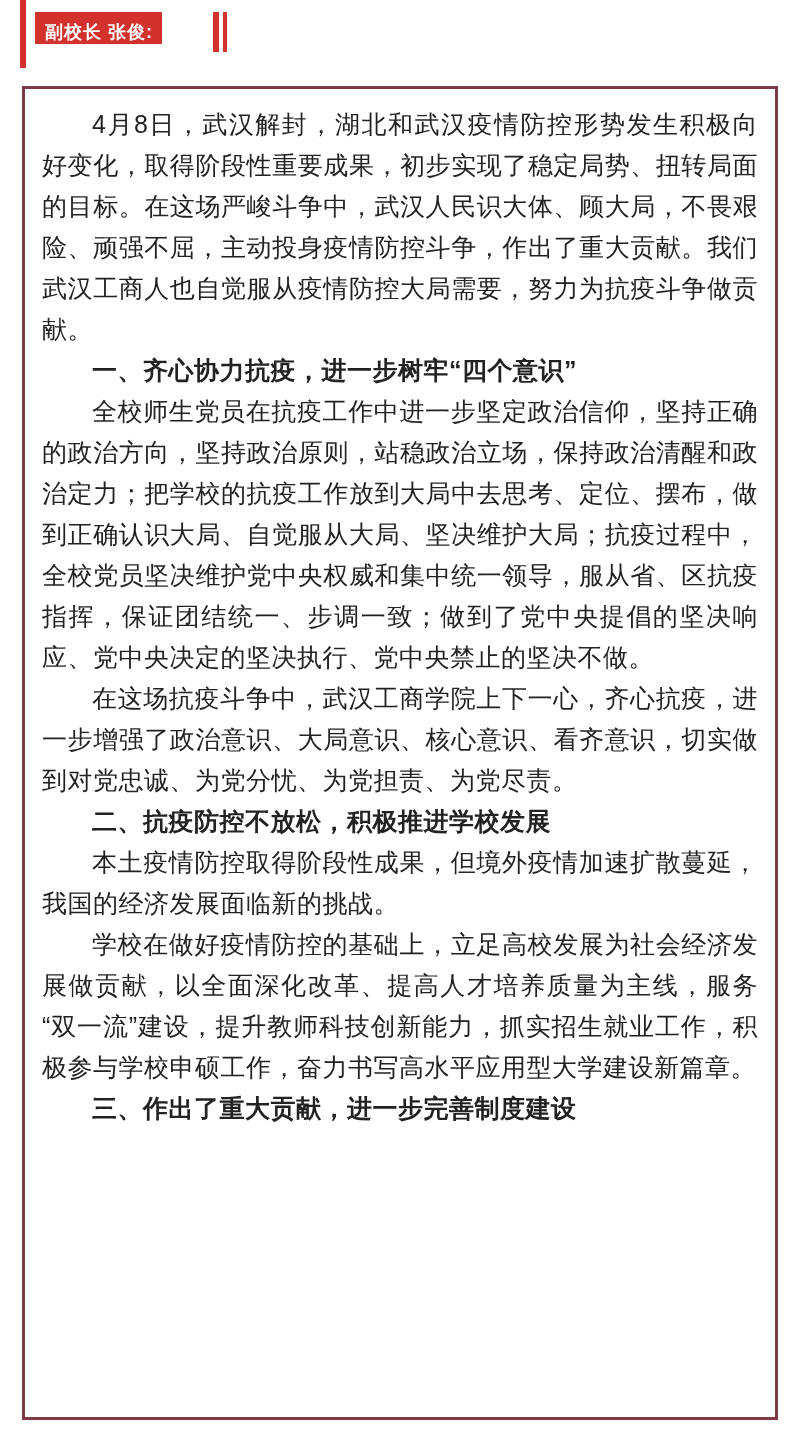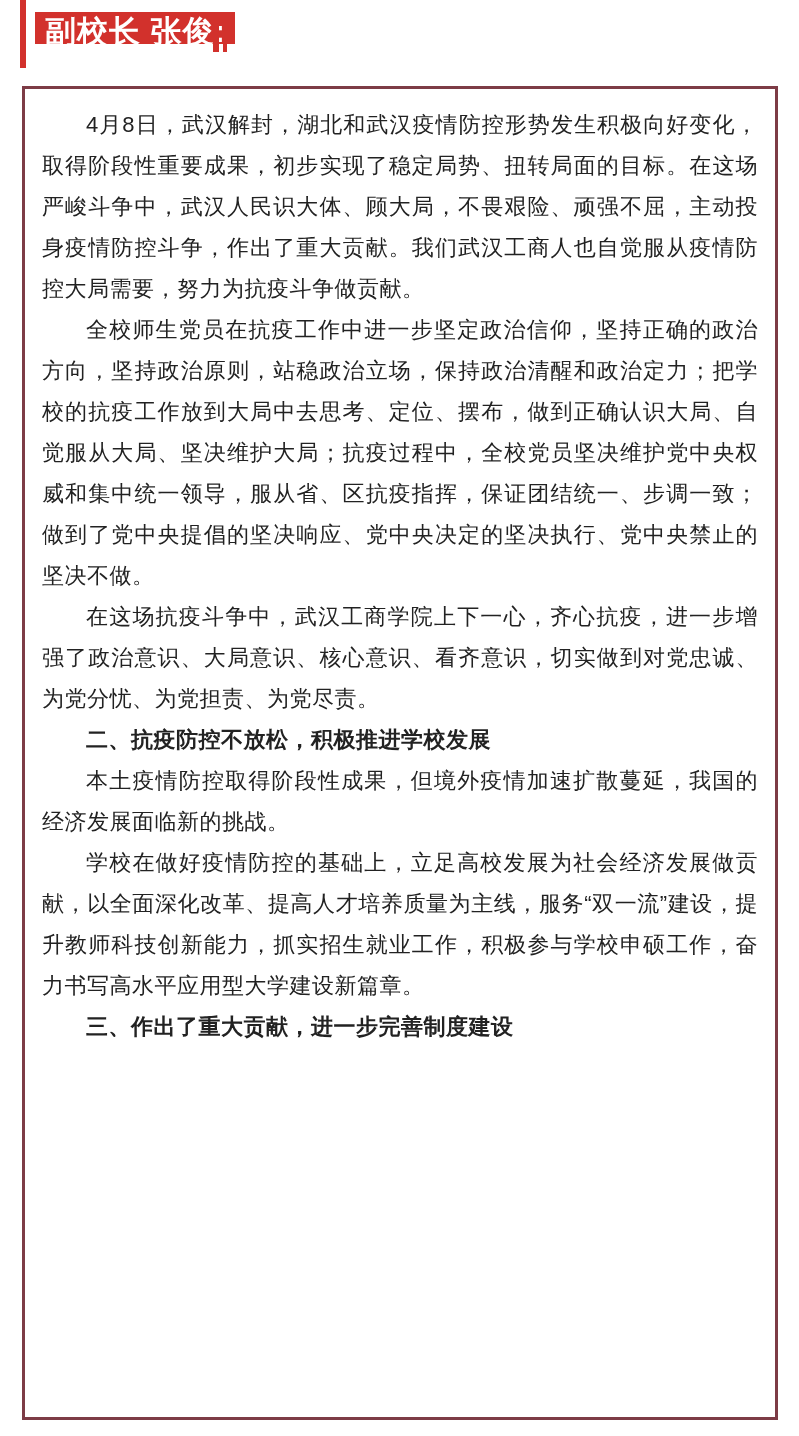--- a/index.html
+++ b/index.html
@@ -21,21 +21,21 @@
     position:absolute;left:20px;top:0;
     width:6px;height:68px;
     background:var(--accent);
   }
   
   .badge{
     position:absolute;left:35px;top:12px;
     height:32px;line-height:40px;
     background:var(--accent);
     color:#ffffff;
-    font-size:31px;font-weight:bold;
+    font-size:18px;font-weight:bold;
     padding:0 9px 0 10px;
     white-space:nowrap;
     letter-spacing:1px;
   }
   
   .stripe-1{
     position:absolute;left:213px;top:12px;
     width:6px;height:40px;background:var(--accent);
   }
   .stripe-2{
@@ -47,21 +47,21 @@
     position:absolute;left:22px;top:86px;
     width:756px;height:1334px;
     border:3px solid var(--card-border);
     background:#ffffff;
     padding:15px 17px 0 17px;
     overflow:hidden;
   }
   .card p,
   .card h3{
     margin:0;
-    font-size:22px;
+    font-size:25px;
     line-height:41px;
     color:var(--text);
     text-indent:2em;
     text-align:justify;
     letter-spacing:0.5px;
     font-weight:normal;
   }
   .card h3{
     font-weight:bold;
     text-align:left;
@@ -74,19 +74,20 @@
 
 <div class="badge">
   <span>副校长 张俊:</span>
 </div>
 
 <div class="stripe-1"></div>
 <div class="stripe-2"></div>
 
 <div class="card">
   <p>4月8日，武汉解封，湖北和武汉疫情防控形势发生积极向好变化，取得阶段性重要成果，初步实现了稳定局势、扭转局面的目标。在这场严峻斗争中，武汉人民识大体、顾大局，不畏艰险、顽强不屈，主动投身疫情防控斗争，作出了重大贡献。我们武汉工商人也自觉服从疫情防控大局需要，努力为抗疫斗争做贡献。</p>
+  <h3>一、齐心协力抗疫，进一步树牢“四个意识”</h3>
   <p>全校师生党员在抗疫工作中进一步坚定政治信仰，坚持正确的政治方向，坚持政治原则，站稳政治立场，保持政治清醒和政治定力；把学校的抗疫工作放到大局中去思考、定位、摆布，做到正确认识大局、自觉服从大局、坚决维护大局；抗疫过程中，全校党员坚决维护党中央权威和集中统一领导，服从省、区抗疫指挥，保证团结统一、步调一致；做到了党中央提倡的坚决响应、党中央决定的坚决执行、党中央禁止的坚决不做。</p>
   <p>在这场抗疫斗争中，武汉工商学院上下一心，齐心抗疫，进一步增强了政治意识、大局意识、核心意识、看齐意识，切实做到对党忠诚、为党分忧、为党担责、为党尽责。</p>
   <h3>二、抗疫防控不放松，积极推进学校发展</h3>
   <p>本土疫情防控取得阶段性成果，但境外疫情加速扩散蔓延，我国的经济发展面临新的挑战。</p>
   <p>学校在做好疫情防控的基础上，立足高校发展为社会经济发展做贡献，以全面深化改革、提高人才培养质量为主线，服务“双一流”建设，提升教师科技创新能力，抓实招生就业工作，积极参与学校申硕工作，奋力书写高水平应用型大学建设新篇章。</p>
   <h3>三、作出了重大贡献，进一步完善制度建设</h3>
 </div>
 
 </body></html>

